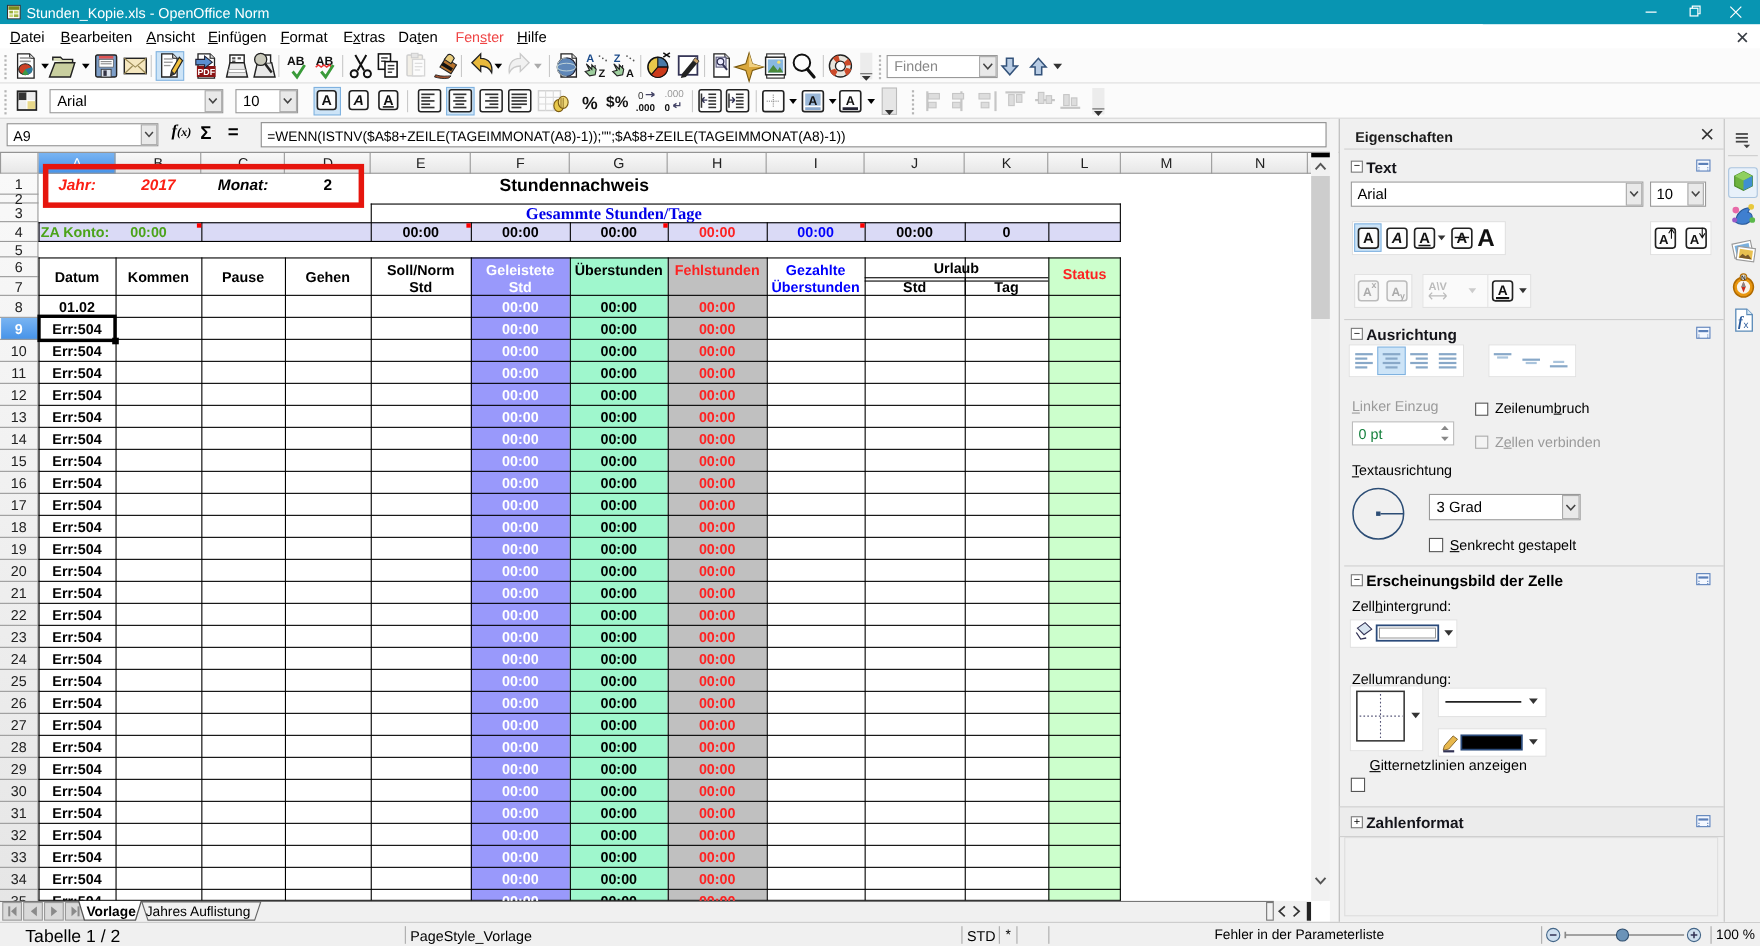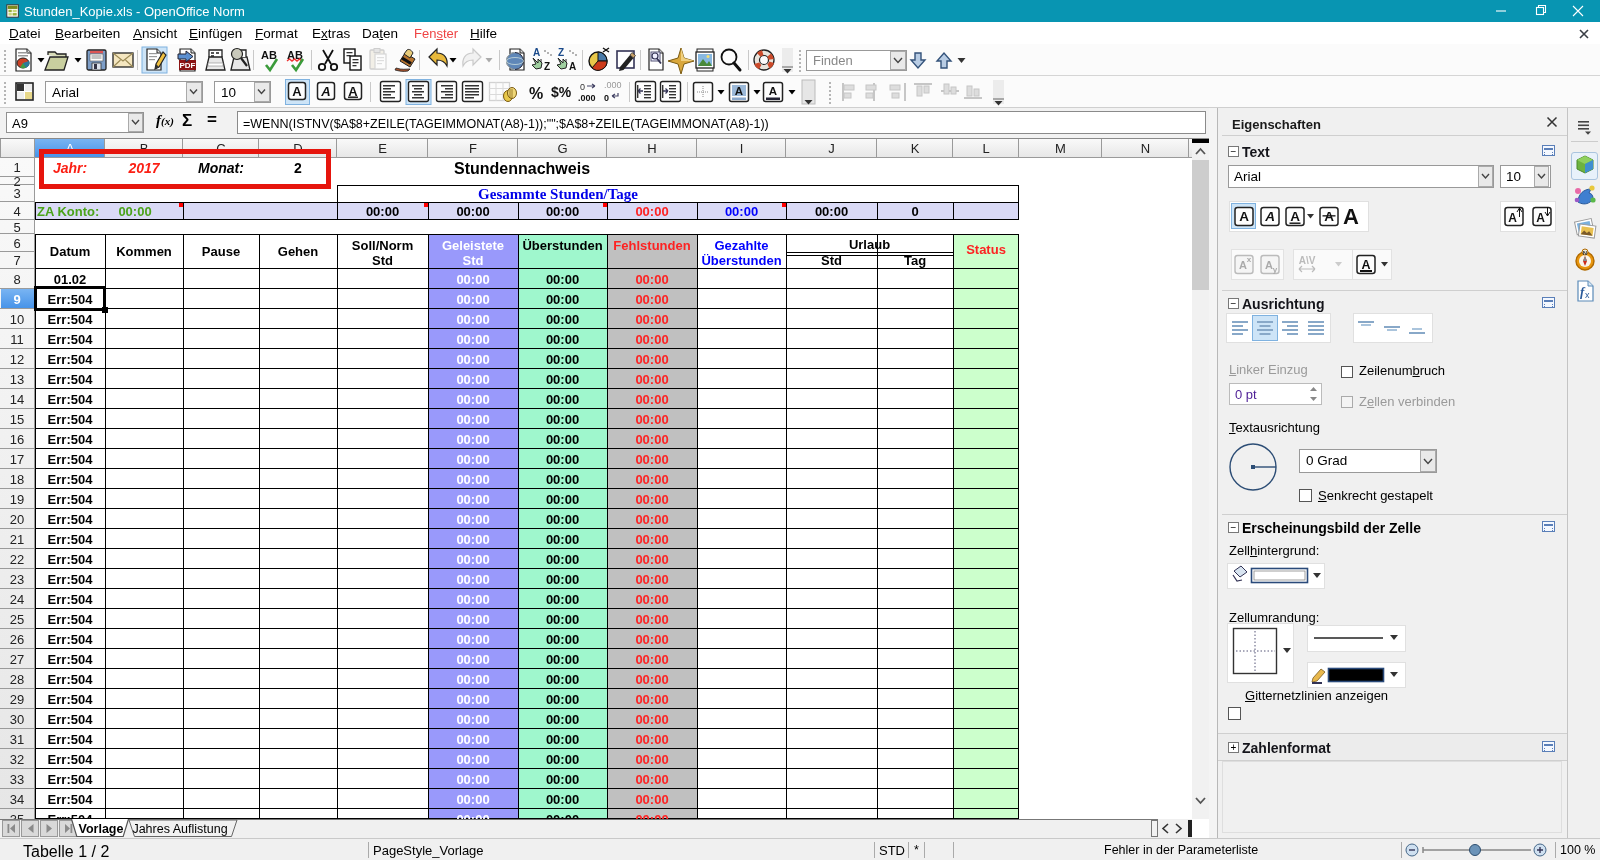--- a/index.html
+++ b/index.html
@@ -1305,35 +1305,35 @@
         <rect x="8" y="11" width="10" height="2" fill="#aac4dc"></rect>
 <rect x="31" y="13" width="16" height="2" fill="#88a8c8"></rect>
         <rect x="34" y="16" width="10" height="2" fill="#aac4dc"></rect>
 <rect x="56" y="19" width="16" height="2" fill="#88a8c8"></rect>
         <rect x="59" y="15" width="10" height="2" fill="#aac4dc"></rect>
 </svg>
 <span class="tx" style="left:11px;top:254px;font-size:13px;color:#9a9a9a"><u>L</u>inker Einzug</span>
 <div class="ab" style="left:123px;top:258px;width:12px;height:12px;border:1px solid #555;background:#fff"></div>
 <span class="tx" style="left:141px;top:255px;font-size:13px;color:#000">Zeilenum<u>b</u>ruch</span>
 <div class="ab" style="left:11px;top:275px;width:93px;height:22px;background:#fff;border:1px solid #bbb"></div>
-<span class="tx" style="left:17px;top:279px;font-size:13px;color:#4c1d95">0 pt</span>
+<span class="tx" style="left:17px;top:279px;font-size:13px;color:#15803d">0 pt</span>
 <svg class="ab" style="left:89px;top:276px" width="14" height="20">
         <path d="M3 7 l3.5 -4 3.5 4 z" fill="#888"></path>
         <path d="M3 13 l3.5 4 3.5 -4 z" fill="#888"></path>
       </svg>
 <div class="ab" style="left:123px;top:288px;width:12px;height:12px;border:1px solid #aaa;background:#f4f4f4"></div>
 <span class="tx" style="left:141px;top:286px;font-size:13px;color:#9a9a9a">Z<u>e</u>llen verbinden</span>
 <span class="tx" style="left:11px;top:312px;font-size:13px;color:#000"><u>T</u>extausrichtung</span>
 <svg class="ab" style="left:10px;top:335px" width="50" height="50" viewBox="0 0 50 50">
 <circle cx="25" cy="24" r="23" fill="none" stroke="#2c4d75" stroke-width="1.4"></circle>
 <rect x="23" y="22" width="4" height="4" fill="#2c4d75"></rect>
         <line x1="27" y1="24" x2="48" y2="24" stroke="#2c4d75" stroke-width="1.4"></line>
 </svg>
 <div class="ab" style="left:81px;top:341px;width:138px;height:24px;background:#fff;border:1px solid #999"></div>
-<span class="tx" style="left:88px;top:345px;font-size:13.5px">0 Grad</span>
+<span class="tx" style="left:88px;top:345px;font-size:13.5px">3 Grad</span>
 <div class="ab" style="left:202px;top:342px;width:16px;height:22px;background:#e9e9e9;border:1px solid #aaa"></div>
 <svg class="ab" style="left:202px;top:342px" width="16" height="22">
         <path d="M4 9 l4 4.5 4 -4.5" fill="none" stroke="#444" stroke-width="1.4"></path>
       </svg>
 <div class="ab" style="left:81px;top:381px;width:13px;height:13px;border:1px solid #555;background:#fff"></div>
 <span class="tx" style="left:100px;top:380px;font-size:13px;color:#000"><u>S</u>enkrecht gestapelt</span>
 <div class="ab" style="left:4px;top:406px;width:346px;height:1px;background:#cfcfcf"></div>
 <div class="ab" style="left:10px;top:414px;width:11px;height:11px;border:1px solid #777;background:#fff;font-size:10px;line-height:9px;text-align:center">−</div>
 <span class="tx" style="left:24px;top:412px;font-size:14px;font-weight:bold;color:#000000">Erscheinungsbild der Zelle</span>
 <div class="ab" style="left:324px;top:413px;width:13px;height:11px;border:1px solid #5a7fb8;background:#f4f8ff">

